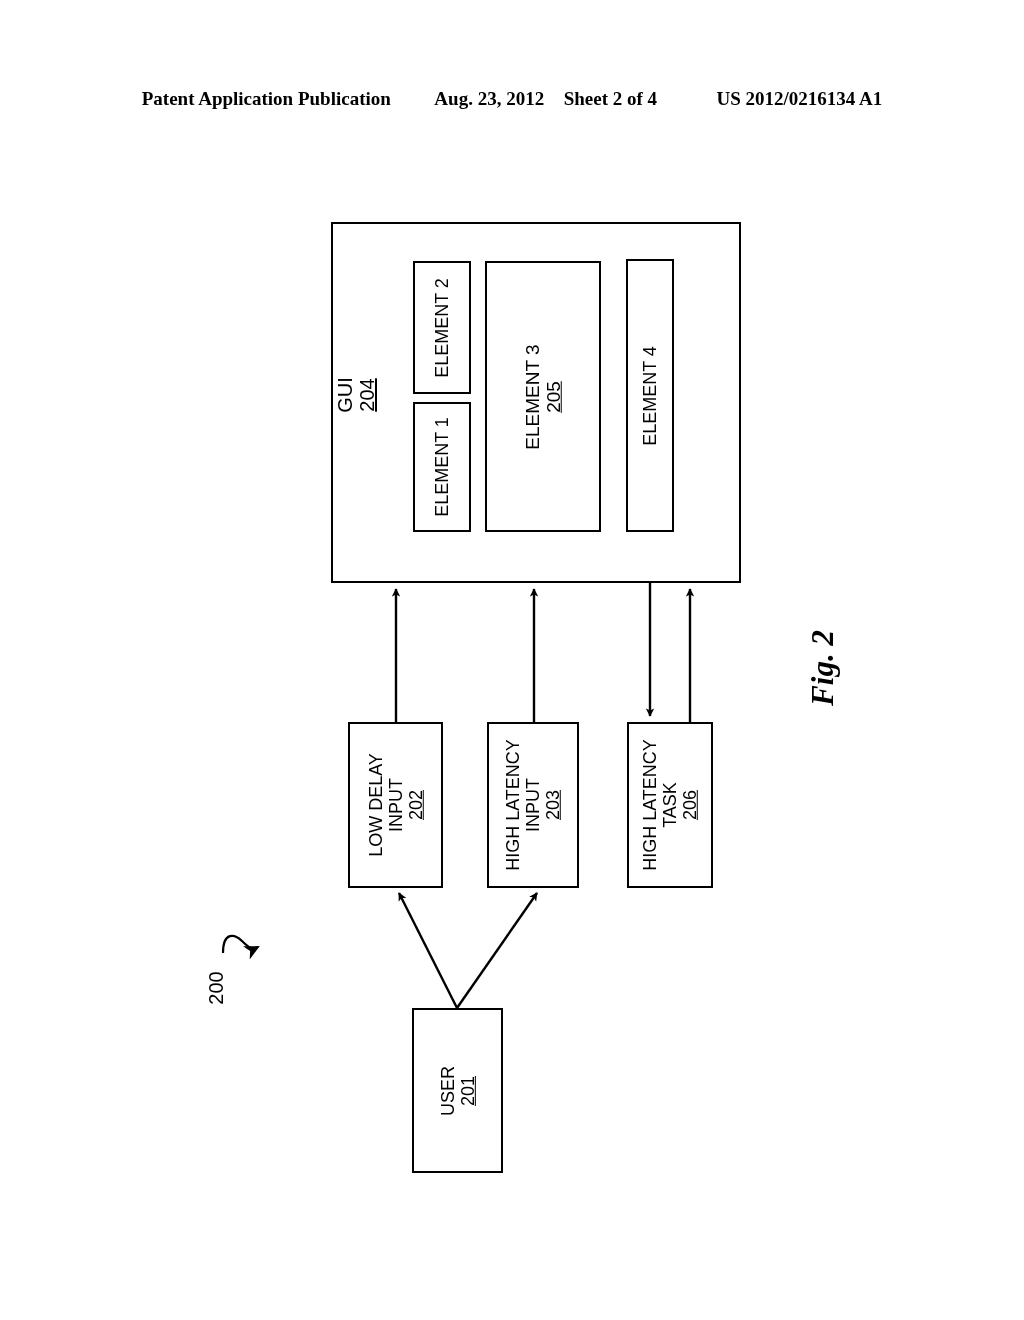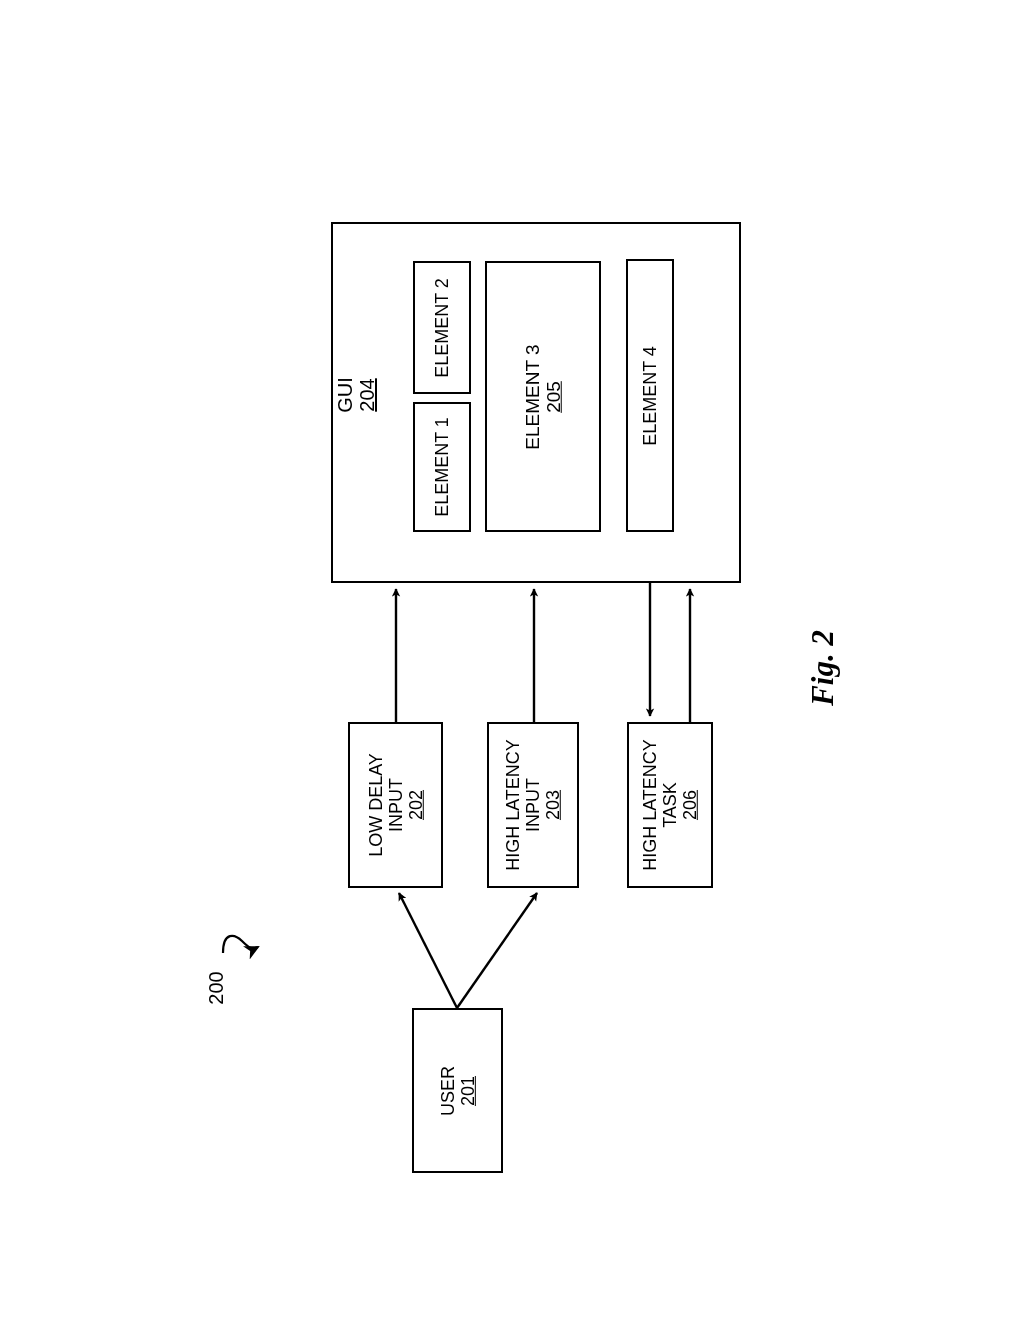--- a/index.html
+++ b/index.html
@@ -136,20 +136,29 @@
     white-space: nowrap;
     font-size: 20px;
     color: #000;
   }
 </style>
 </head>
 <body>
 
 <div id="page">
 
+  <div id="header">
+    <span class="seg">Patent Application Publication</span>
+    <span class="gap-a"></span>
+    <span class="seg">Aug. 23, 2012</span>
+    <span class="gap-b"></span>
+    <span class="seg">Sheet 2 of 4</span>
+    <span class="gap-c"></span>
+    <span class="seg">US 2012/0216134 A1</span>
+  </div>
 
   <div class="box" id="gui-box"></div>
   <div id="gui-label">
     <span class="ln">GUI</span>
     <span class="ln ref">204</span>
   </div>
 
   <div class="thinbox" id="el2-box">
     <div class="rot">
       <span class="ln">ELEMENT 2</span>

